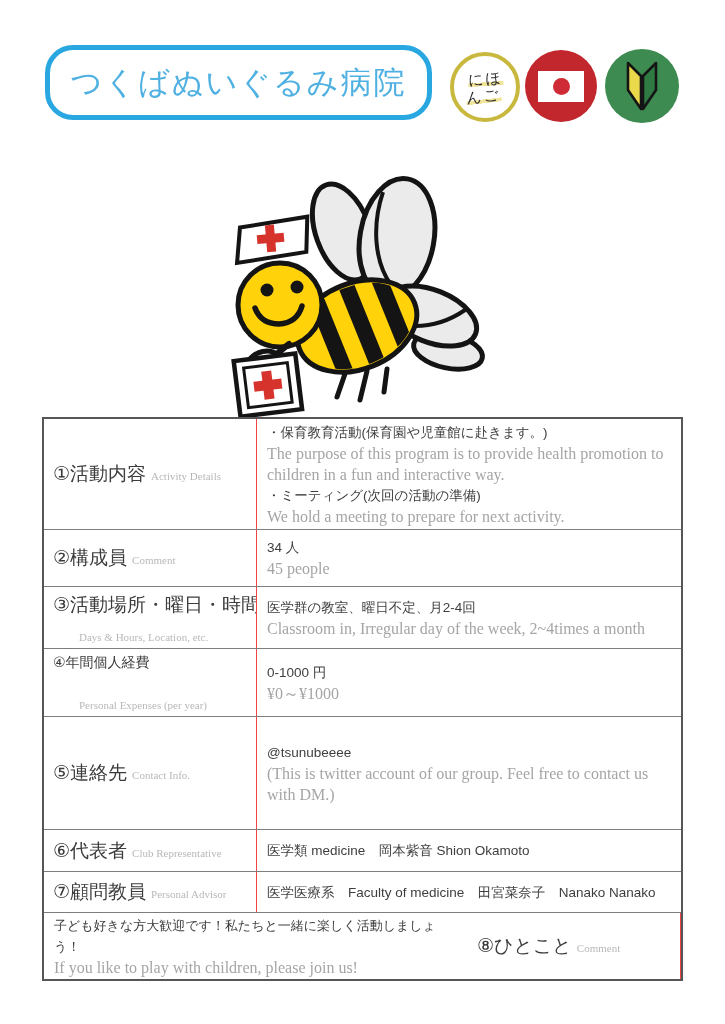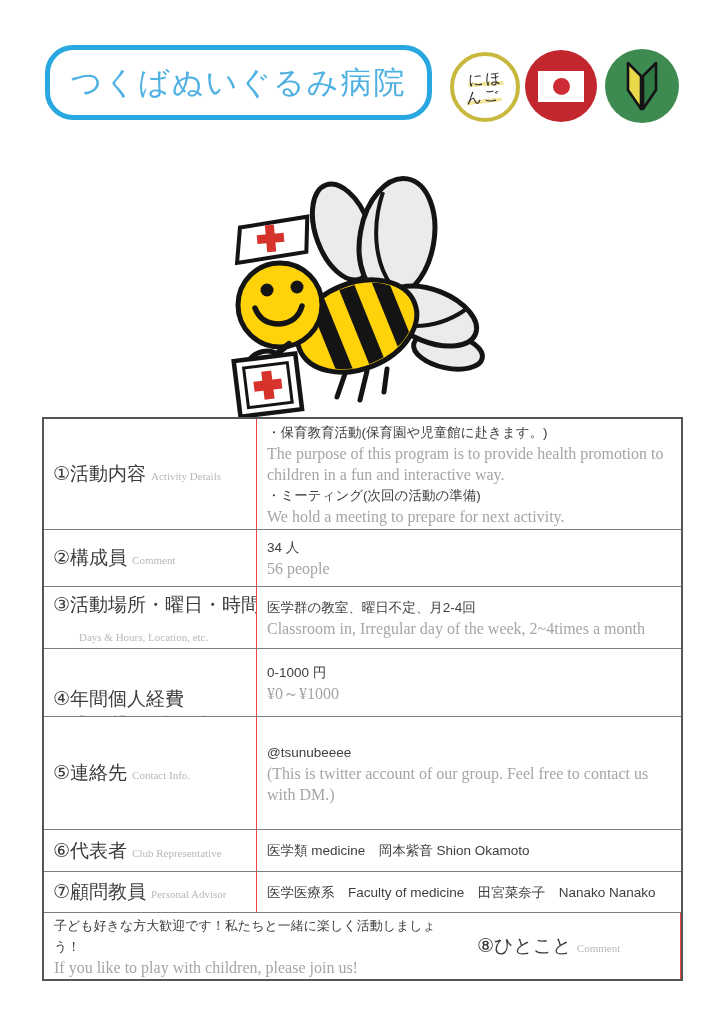--- a/index.html
+++ b/index.html
@@ -52,21 +52,21 @@
   .r4{height:113px}.r5{height:42px}.r6{height:41px}.r7{height:66px}
 
   .cell{box-sizing:border-box;overflow:hidden;}
   .cell.label{
     width:213px;border-right:1px solid #ef4444;
     padding:5px 4px 5px 9px;display:flex;flex-direction:column;justify-content:center;
   }
   .cell.label.stacked{justify-content:space-between;}
   .lbl-line{display:flex;align-items:baseline;gap:5px;flex-wrap:wrap;}
   .lja{font-size:19px;color:#3c3c3c;letter-spacing:0px;white-space:nowrap;}
-  .r3 .lja{font-size:19px;margin-top:32px;}
+  .r3 .lja{font-size:14px;}
   .len{font-size:11px;color:#b8b8b8;white-space:nowrap;font-family:Liberation Serif, serif;}
   .cell.label.stacked .len{padding-left:26px;}
 
   .cell.content{
     flex:1;padding:4px 6px 4px 10px;
     display:flex;flex-direction:column;justify-content:center;
   }
   .t-dark{color:#3e3e3e;font-size:13.5px;line-height:21px;}
   .t-gray{color:#a5a5a5;font-size:16px;line-height:21px;font-family:Liberation Serif, serif;}
   .r7 .t-dark{font-size:13px;}
@@ -170,21 +170,21 @@
 
     <div class="row r1">
       <div class="cell label">
         <div class="lbl-line">
           <span class="lja">②構成員</span>
           <span class="len">Comment</span>
         </div>
       </div>
       <div class="cell content">
         <div class="t-dark">34 人</div>
-        <div class="t-gray">56 people</div>
+        <div class="t-gray">45 people</div>
       </div>
     </div>
 
     <div class="row r2">
       <div class="cell label stacked">
         <div class="lja">③活動場所・曜日・時間</div>
         <div class="len">Days &amp; Hours, Location, etc.</div>
       </div>
       <div class="cell content">
         <div class="t-dark">医学群の教室、曜日不定、月2-4回</div>

